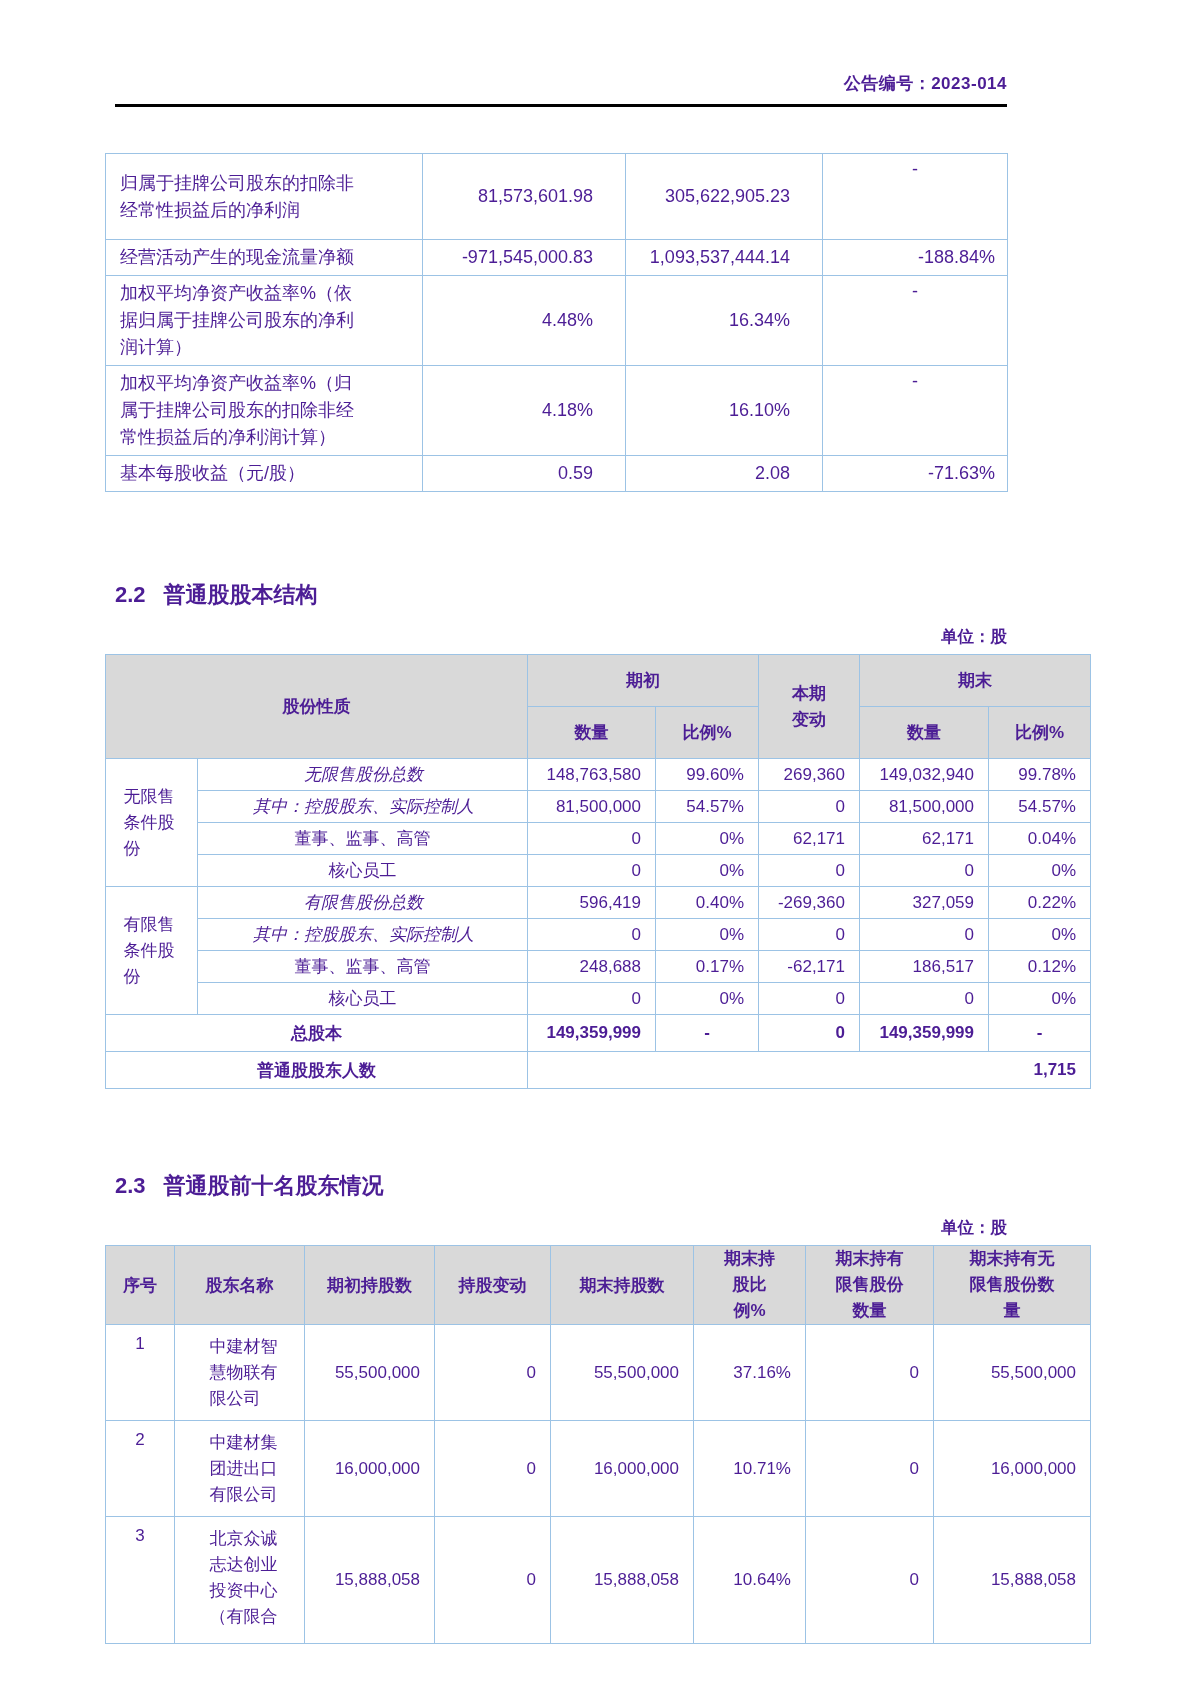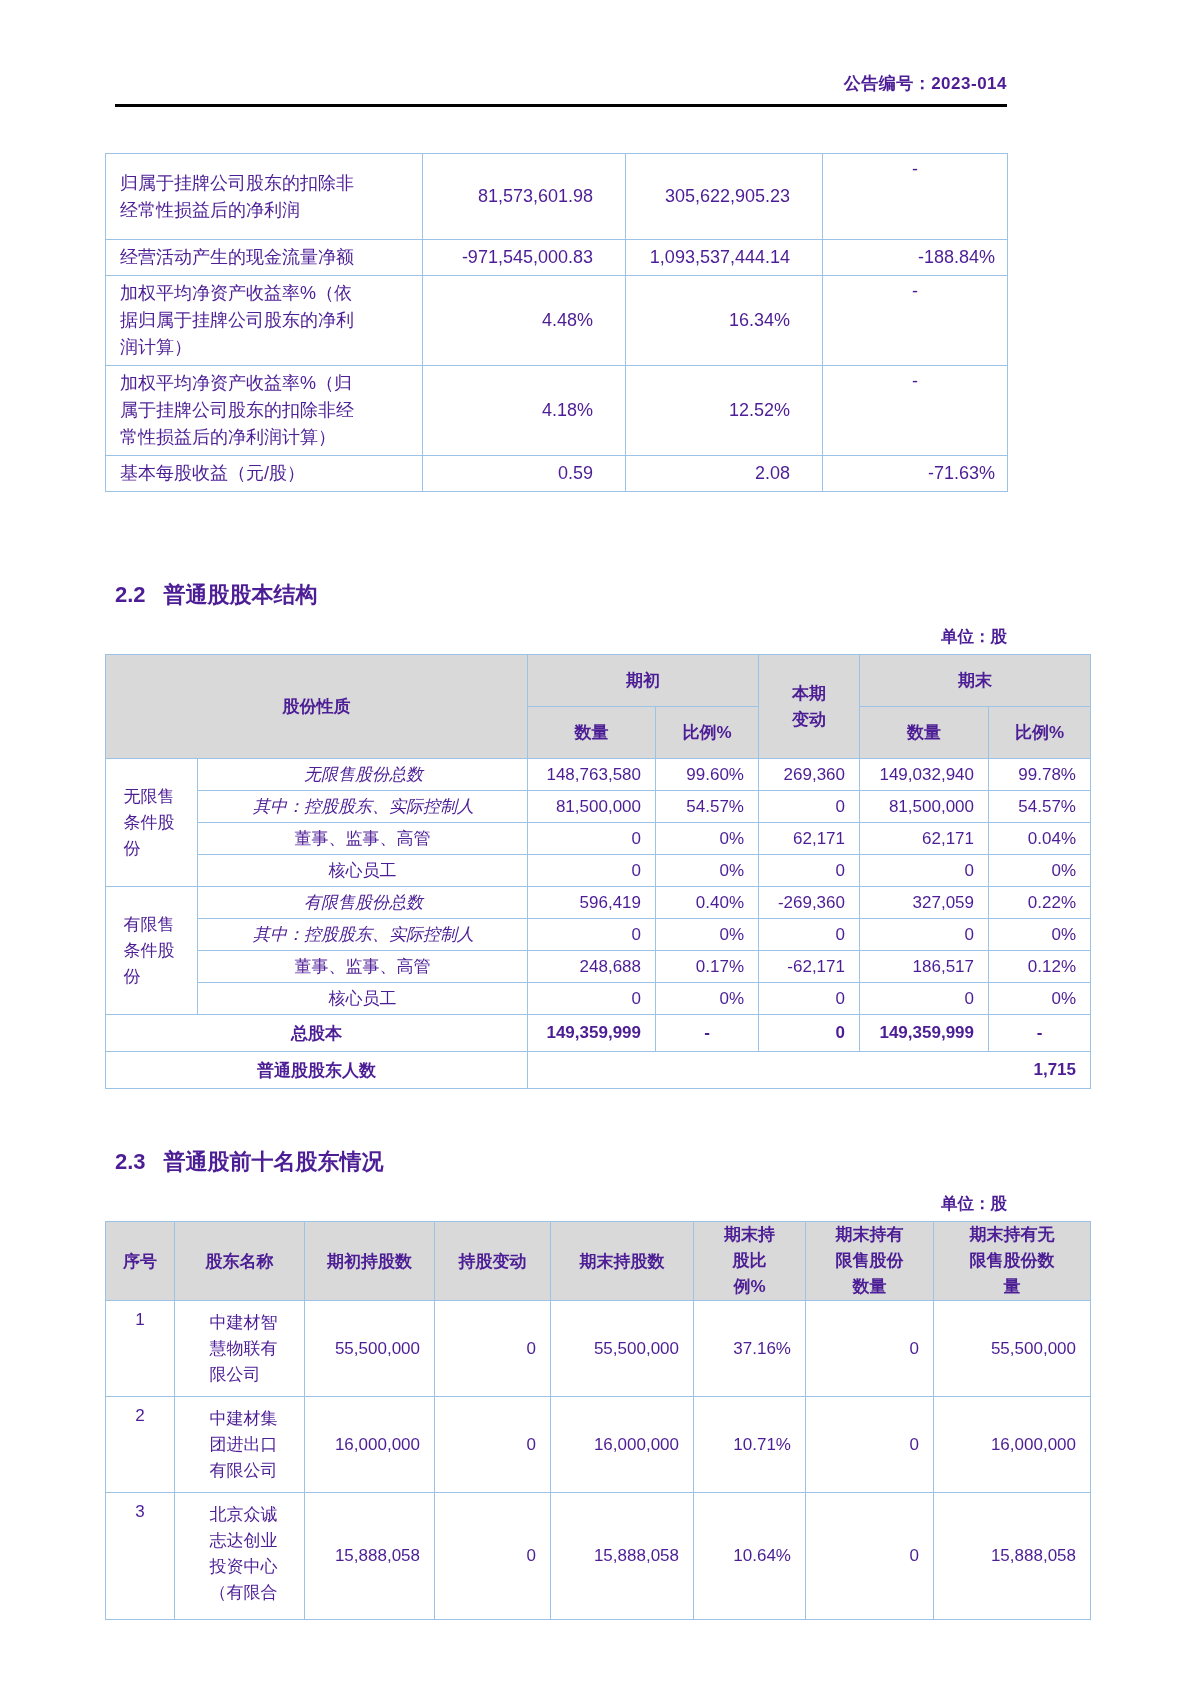--- a/index.html
+++ b/index.html
@@ -95,21 +95,21 @@
       </tr>
       <tr class="r-tall">
         <td class="lbl"><span class="wrap">加权平均净资产收益率%（依据归属于挂牌公司股东的净利润计算）</span></td>
         <td class="num">4.48%</td>
         <td class="num">16.34%</td>
         <td class="chg-dash">-</td>
       </tr>
       <tr class="r-tall">
         <td class="lbl"><span class="wrap">加权平均净资产收益率%（归属于挂牌公司股东的扣除非经常性损益后的净利润计算）</span></td>
         <td class="num">4.18%</td>
-        <td class="num">12.52%</td>
+        <td class="num">16.10%</td>
         <td class="chg-dash">-</td>
       </tr>
       <tr class="r-short">
         <td class="lbl"><span class="wrap">基本每股收益（元/股）</span></td>
         <td class="num">0.59</td>
         <td class="num">2.08</td>
         <td class="chg-num">-71.63%</td>
       </tr>
     </tbody>
       </table>
@@ -216,21 +216,21 @@
         <td class="num">149,359,999</td>
         <td class="ctr">-</td>
       </tr>
       <tr class="bold-row">
         <td class="ctr" colspan="2">普通股股东人数</td>
         <td class="num" colspan="5">1,715</td>
       </tr>
     </tbody>
       </table>
 
-    <div class="sec-head" style="margin-top:58px;">
+    <div class="sec-head" style="margin-top:82px;">
       <span class="sec-num">2.3</span><span>普通股前十名股东情况</span>
     </div>
     <div class="unit">单位：股</div>
 
     <table class="t23">
       <colgroup>
           <col style="width:69px">
           <col style="width:130px">
           <col style="width:130px">
           <col style="width:116px">

